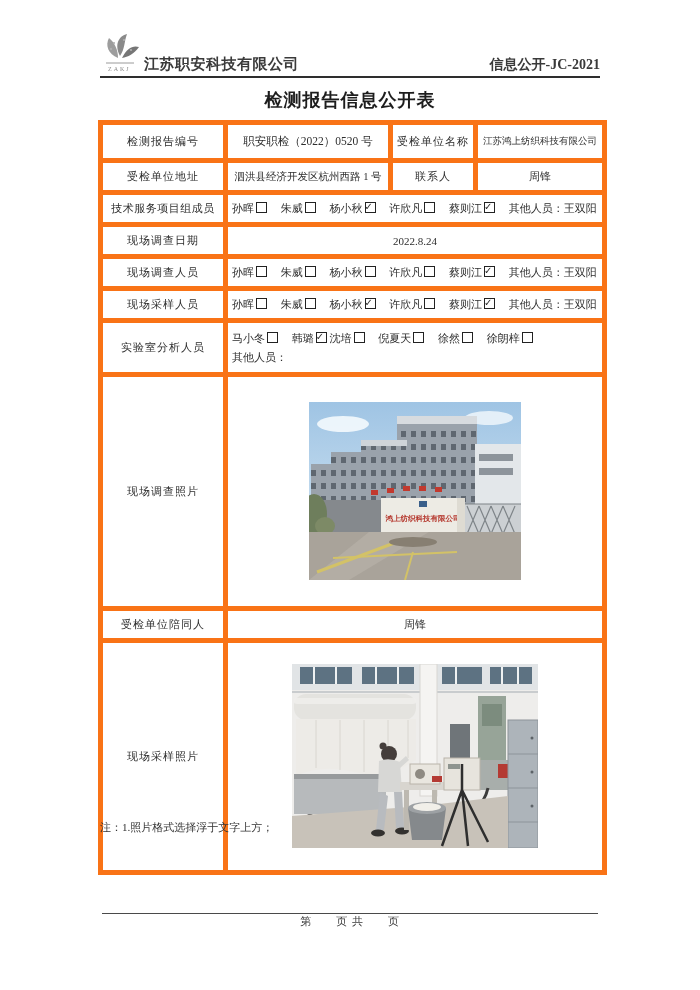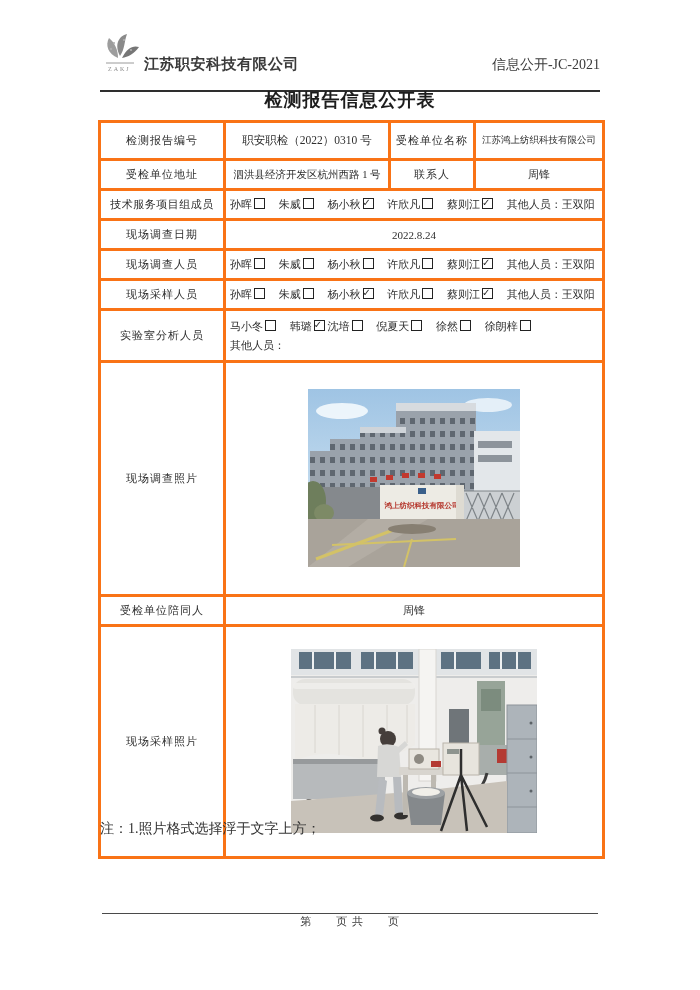--- a/index.html
+++ b/index.html
@@ -1,46 +1,46 @@
 <!DOCTYPE html>
 <html><head>
 <meta charset="utf-8">
 <style>
   html,body{margin:0;padding:0;background:#ffffff;}
   .page{position:relative;width:700px;height:990px;background:#fff;overflow:hidden;
         font-family:"Liberation Serif","DejaVu Serif",serif;color:#2e2e2e;}
   
   .hdr{position:absolute;left:100px;right:100px;top:30px;height:44px;
        display:flex;justify-content:space-between;align-items:flex-end;
-       border-bottom:2px solid #2e2e2e;padding-bottom:16px;}
+       border-bottom:2px solid #2e2e2e;padding-bottom:2px;}
   .hdr-left{display:flex;align-items:flex-end;gap:2px;}
   .company{font-size:15px;font-weight:bold;color:#3a3a3a;letter-spacing:0.5px;}
-  .doccode{font-size:14px;font-weight:normal;color:#3a3a3a;}
+  .doccode{font-size:14px;font-weight:bold;color:#3a3a3a;}
   
   .title{position:absolute;left:0;right:0;top:88px;margin:0;text-align:center;
          font-size:18px;font-weight:bold;color:#1d1d1d;letter-spacing:1px;}
   
   table.form{position:absolute;left:98px;top:120px;width:504px;
              border-collapse:collapse;table-layout:fixed;
              font-size:11px;color:#2e2e2e;border:2px solid #3f3f3f;}
-  table.form td{border:3px solid #f97316;padding:6px 4px;overflow:hidden;}
+  table.form td{border:5px solid #f97316;padding:6px 4px;overflow:hidden;}
   td.lbl{text-align:center;letter-spacing:1px;}
   td.val{text-align:center;}
   td.small{font-size:9.5px;line-height:1.5;padding:2px 12px;}
   td.addr{font-size:10.5px;}
   td.members{text-align:left;padding-left:7px;}
   .mem{margin-right:11px;white-space:nowrap;}
   .cb{display:inline-block;width:9px;height:9px;border:1.3px solid #222;
       margin-left:2px;vertical-align:-1px;position:relative;background:#fff;}
   .cb i{font-style:normal;font-family:"DejaVu Sans",sans-serif;font-size:10px;
         font-weight:700;line-height:9px;position:absolute;left:-1px;top:-1px;}
   .line{display:block;line-height:1.7;}
   td.photo{text-align:center;vertical-align:middle;padding:0;}
   
-  .note{position:absolute;left:100px;top:820px;margin:0;font-size:14px;color:#333;}
+  .note{position:absolute;left:100px;top:820px;margin:0;font-size:11px;color:#333;}
   .pgfooter{position:absolute;left:102px;right:102px;top:913px;
             border-top:1.5px solid #4a4a4a;text-align:center;
             font-size:11px;letter-spacing:1px;color:#3a3a3a;}
 </style>
 </head>
 <body>
 
 <div class="page">
 
   <div class="hdr">
@@ -67,21 +67,21 @@
     <colgroup>
         <col style="width:125px">
         <col style="width:165px">
         <col style="width:85px">
         <col style="width:129px">
       </colgroup>
 
     <tbody>
         <tr style="height:38px">
       <td class="lbl">检测报告编号</td>
-      <td class="val" style="font-size:11.5px">职安职检（2022）0310 号</td>
+      <td class="val" style="font-size:11.5px">职安职检（2022）0520 号</td>
       <td class="lbl">受检单位名称</td>
       <td class="val small">江苏鸿上纺织科技有限公司</td>
     </tr>
 
     <tr style="height:28px">
       <td class="lbl">受检单位地址</td>
       <td class="val addr">泗洪县经济开发区杭州西路 1 号</td>
       <td class="lbl">联系人</td>
       <td class="val">周锋</td>
     </tr>

